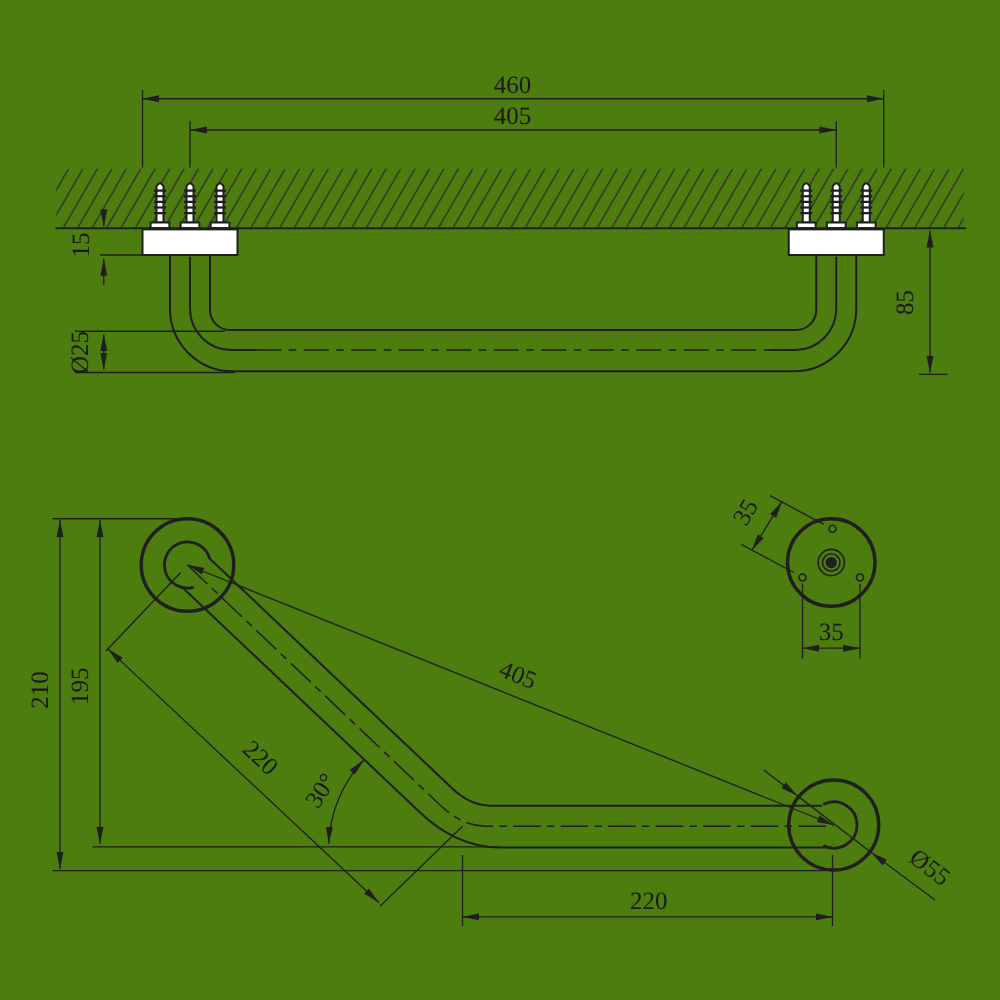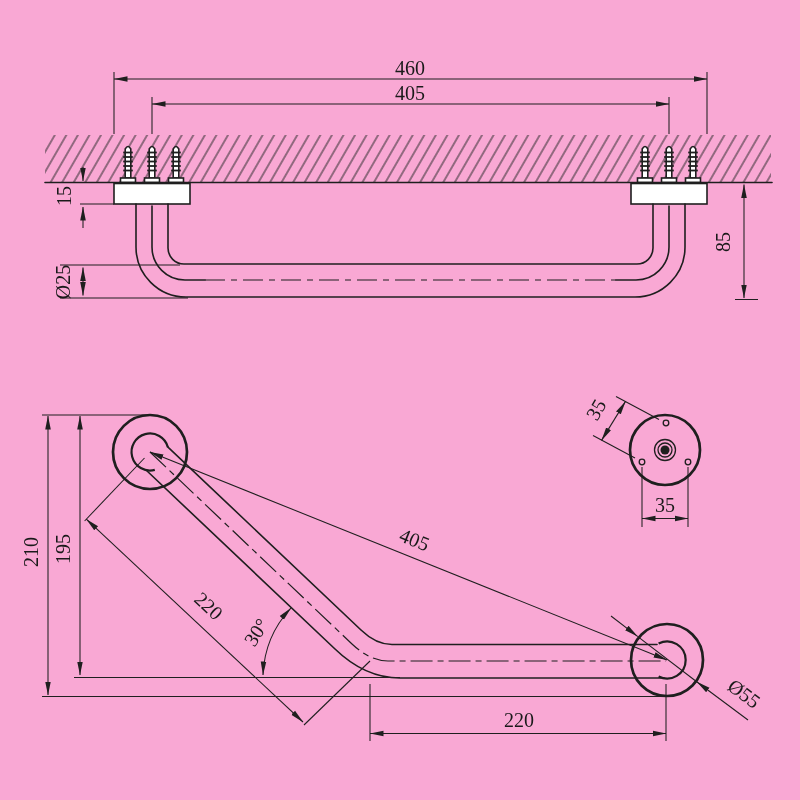--- a/index.html
+++ b/index.html
@@ -1,16 +1,16 @@
 <!DOCTYPE html>
 <html><head>
 <meta charset="utf-8">
 <style>
   html,body{margin:0;padding:0;background:#ffffff;}
-  .page{width:800px;height:800px;background:#f9a8d4;position:relative;overflow:hidden;
+  .page{width:800px;height:800px;background:#4d7c0f;position:relative;overflow:hidden;
         font-family:"Liberation Serif", serif;}
   svg{display:block;}
   .obj{stroke:#1f1f1f;stroke-width:1.6;fill:none;stroke-linecap:round;}
   .objf{stroke:#1f1f1f;stroke-width:1.6;fill:#ffffff;}
   .bold{stroke:#1f1f1f;stroke-width:2.7;fill:none;}
   .bold2{stroke:#1f1f1f;stroke-width:2.2;fill:none;}
   .thin{stroke:#1f1f1f;stroke-width:1.3;fill:none;}
   .dim{stroke:#1f1f1f;stroke-width:1.05;fill:none;}
   .cl{stroke:#1f1f1f;stroke-width:1.2;fill:none;stroke-dasharray:20 6 6 6;}
   .cl2{stroke:#1f1f1f;stroke-width:1.2;fill:none;stroke-dasharray:22 5 6 5;}

